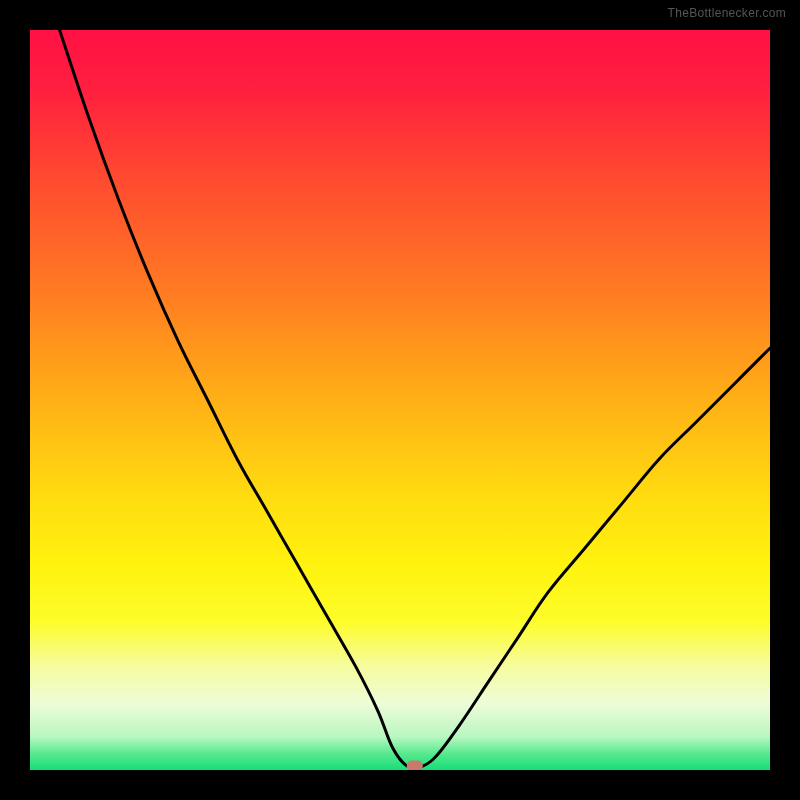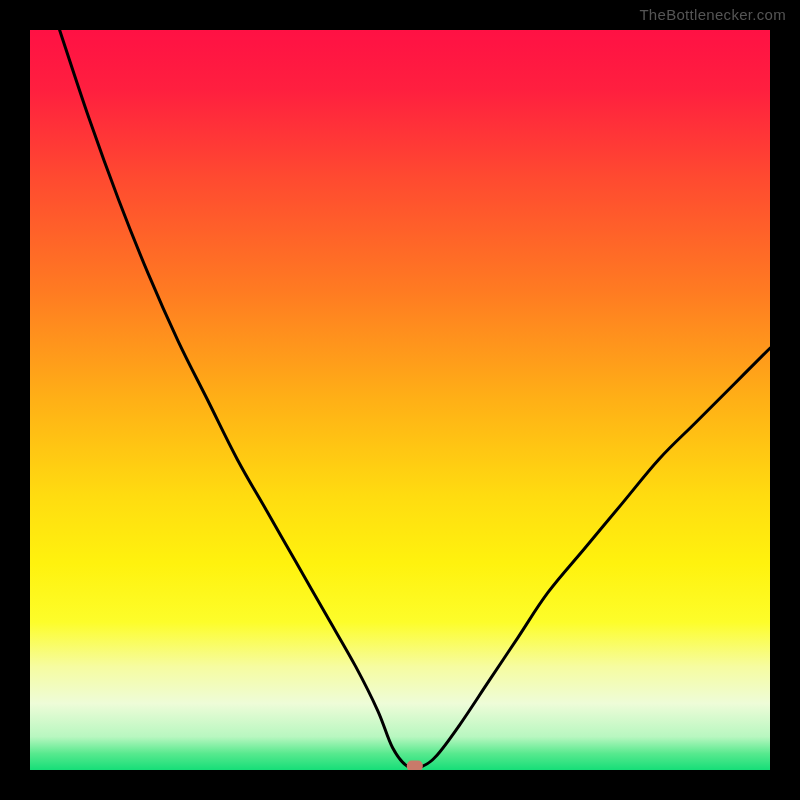--- a/index.html
+++ b/index.html
@@ -22,21 +22,21 @@
     left: 30px;
     top: 30px;
     width: 740px;
     height: 740px;
   }
   .watermark {
     position: absolute;
     top: 6px;
     right: 14px;
     color: #555;
-    font-size: 15px;
+    font-size: 12px;
     font-weight: 500;
     letter-spacing: 0.3px;
     user-select: none;
   }
   svg { display: block; }
 </style>
 </head>
 <body>
 
 <div class="frame">

